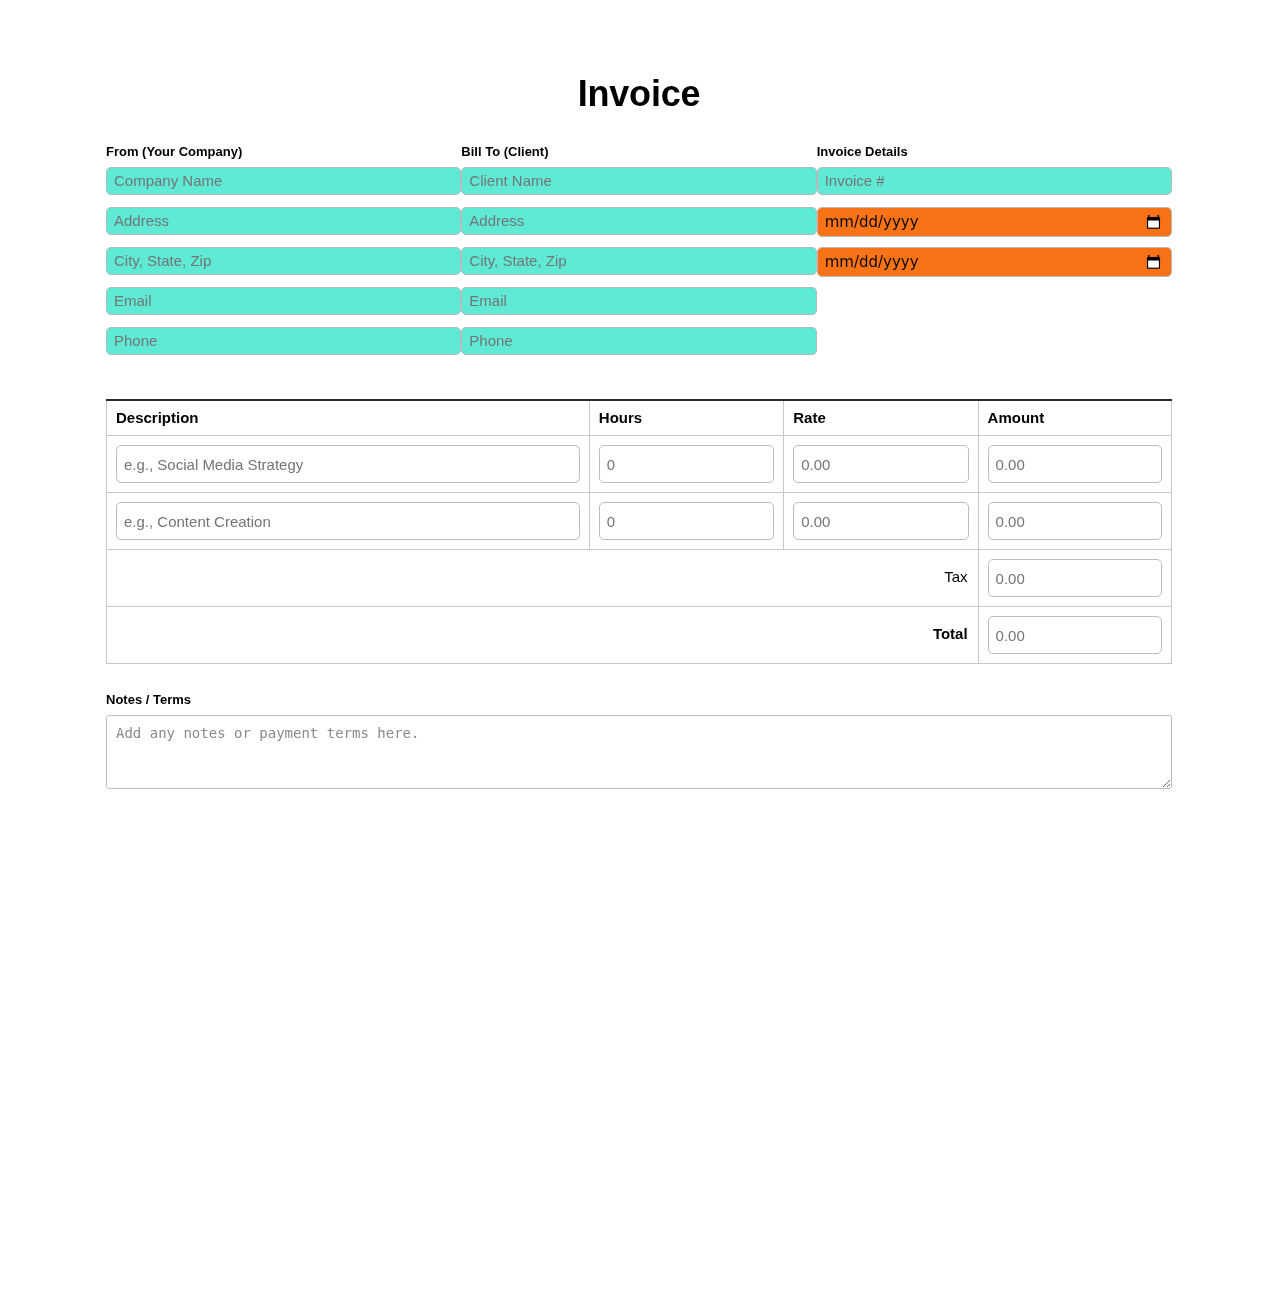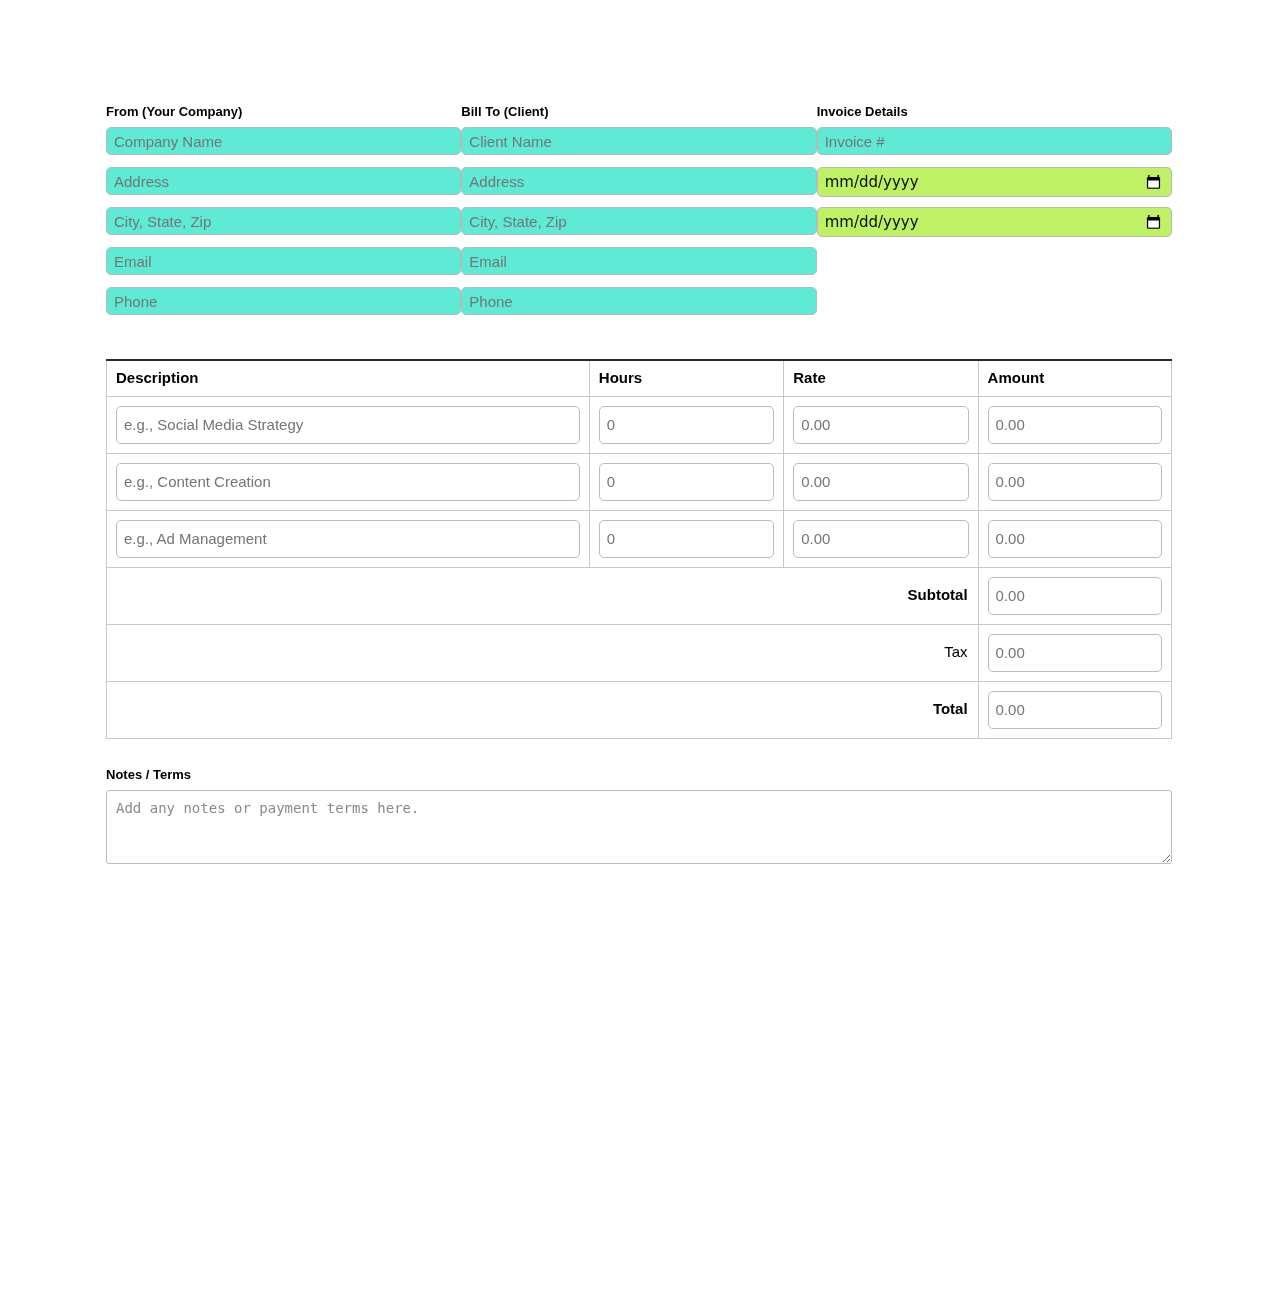--- a/index.html
+++ b/index.html
@@ -70,21 +70,21 @@
   }
   .field::placeholder { color: #757575; opacity: 1; }
 
   .date-field {
     position: relative;
     width: 100%;
     height: 30px;
     margin-bottom: 10px;
     border: 1px solid #b9b9b9;
     border-radius: 5px;
-    background: #bef264;
+    background: #f97316;
     display: flex;
     align-items: center;
     padding: 0 8px 0 7px;
   }
   .date-text {
     font-family: "DejaVu Sans", sans-serif;
     font-size: 15px;
     color: #0a0a0a;
     letter-spacing: 0px;
     white-space: nowrap;
@@ -171,20 +171,21 @@
     outline: none;
   }
   .notes-area::placeholder { color: #8a8a8a; opacity: 1; }
 </style>
 </head>
 <body>
 
 <div class="page">
 
   <div class="doc-header">
+    <h1 class="doc-title">Invoice</h1>
   </div>
 
   <div class="parties">
 
     <div class="party-col">
       <span class="section-label">From (Your Company)</span>
       <input class="field" type="text" placeholder="Company Name" style="">
       <input class="field" type="text" placeholder="Address" style="">
       <input class="field" type="text" placeholder="City, State, Zip" style="">
       <input class="field" type="text" placeholder="Email" style="">
@@ -265,41 +266,21 @@
           <input class="cell-input" type="text" placeholder="0" style="">
         </td>
         <td>
           <input class="cell-input" type="text" placeholder="0.00" style="">
         </td>
         <td>
           <input class="cell-input" type="text" placeholder="0.00" style="">
         </td>
       </tr>
 
-      <tr>
-        <td>
-          <input class="cell-input" type="text" placeholder="e.g., Ad Management" style="">
-        </td>
-        <td>
-          <input class="cell-input" type="text" placeholder="0" style="">
-        </td>
-        <td>
-          <input class="cell-input" type="text" placeholder="0.00" style="">
-        </td>
-        <td>
-          <input class="cell-input" type="text" placeholder="0.00" style="">
-        </td>
-      </tr>
-
-      <tr>
-        <td class="totals-label strong" colspan="3">Subtotal</td>
-        <td>
-          <input class="cell-input" type="text" placeholder="0.00" style="">
-        </td>
-      </tr>
+
 
       <tr>
         <td class="totals-label plain" colspan="3">Tax</td>
         <td>
           <input class="cell-input" type="text" placeholder="0.00" style="">
         </td>
       </tr>
 
       <tr>
         <td class="totals-label strong" colspan="3">Total</td>

